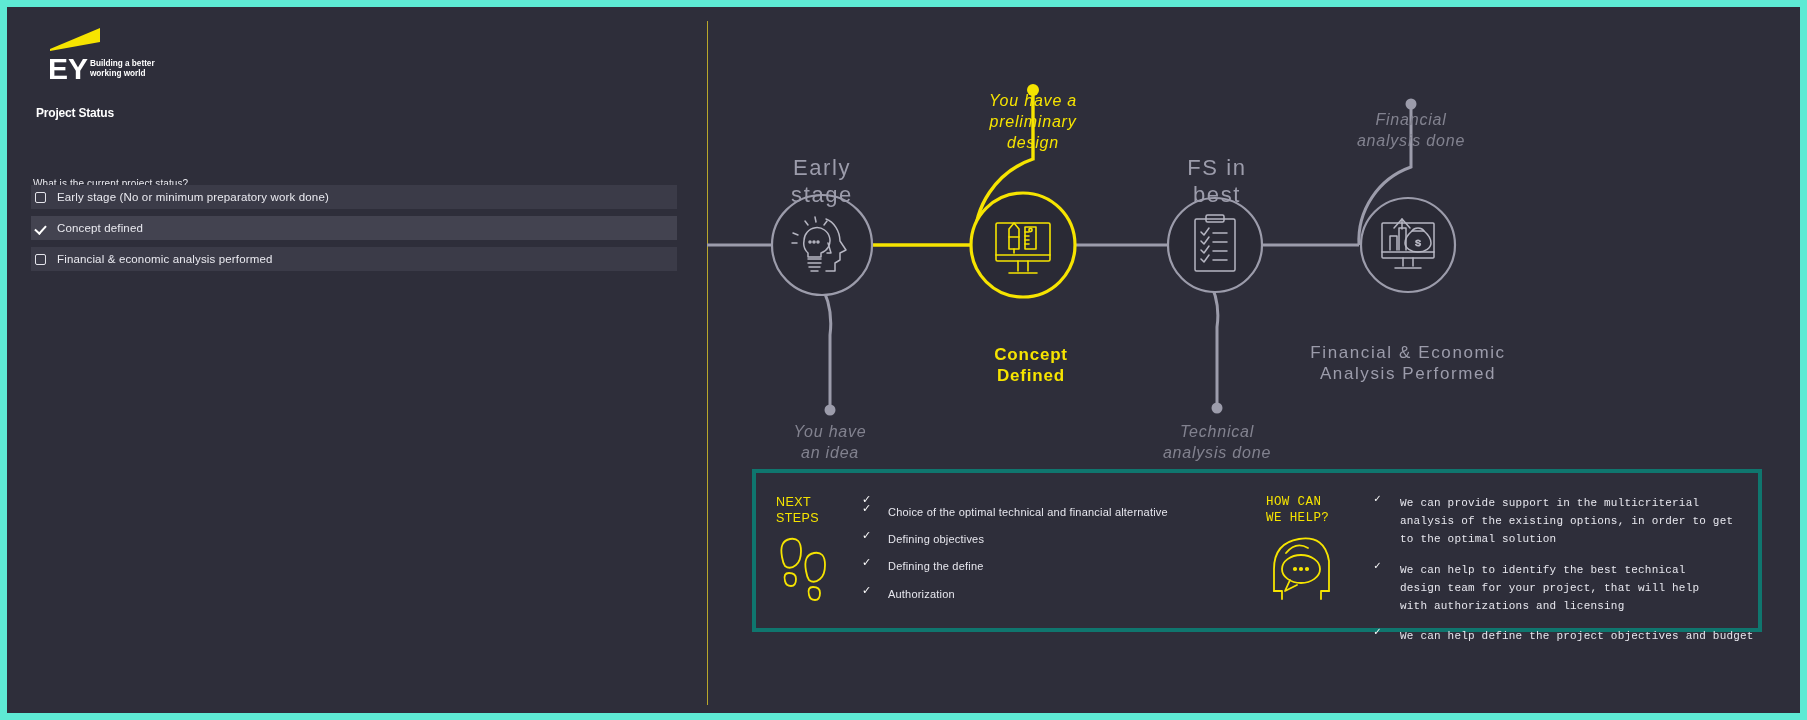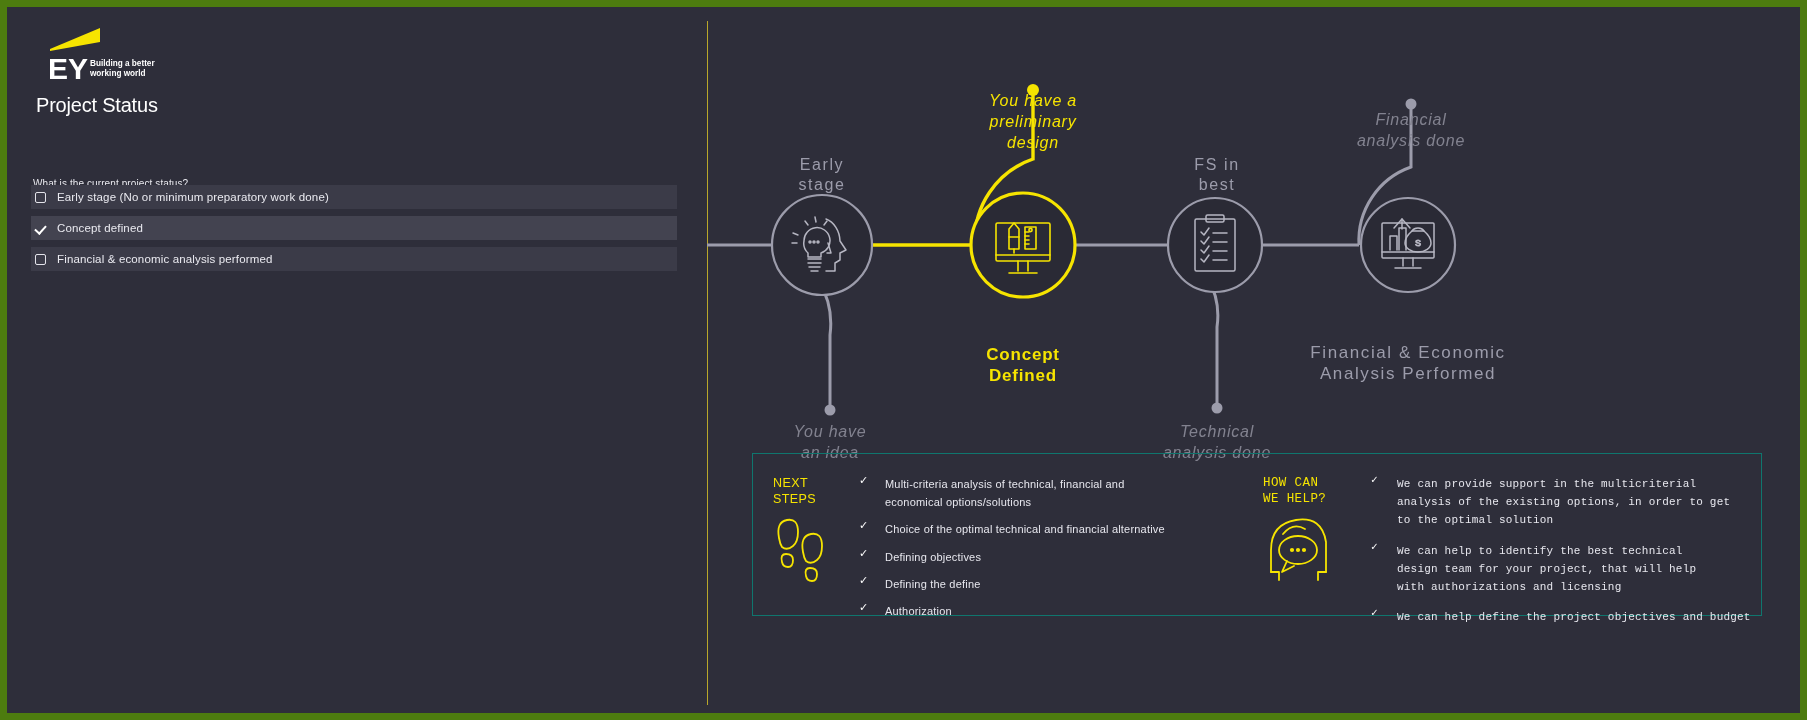--- a/index.html
+++ b/index.html
@@ -4,39 +4,39 @@
 <style>
   * { box-sizing: border-box; margin: 0; padding: 0; }
   html, body {
     width: 1807px; height: 720px;
     background: #f6e400;
     font-family: "Liberation Sans", sans-serif;
     overflow: hidden;
   }
   #app {
     position: absolute; inset: 0;
-    background: #4d7c0f;
+    background: #5eead4;
     padding: 7px;
   }
   .canvas {
     position: relative;
     width: 100%; height: 100%;
     background: #2e2e3a;
     overflow: hidden;
   }
 
   
   .left-panel { position: absolute; left: 0; top: 0; width: 700px; height: 100%; }
 
   .ey-logo { position: absolute; left: 25px; top: 15px; width: 150px; height: 62px; }
   .ey-logo svg { display: block; }
 
   .page-title {
-    position: absolute; left: 29px; top: 87px;
-    font-size: 20px; font-weight: normal; color: #ffffff;
+    position: absolute; left: 29px; top: 99px;
+    font-size: 12px; font-weight: bold; color: #ffffff;
     letter-spacing: -0.2px;
   }
   .question {
     position: absolute; left: 26px; top: 171px;
     font-size: 10px; color: #e9e9ef; letter-spacing: 0.1px;
   }
 
   .options { position: absolute; left: 24px; top: 178px; width: 646px; }
   .option-row {
     position: relative;
@@ -78,40 +78,40 @@
     background: #b9a72a;
   }
 
   
   .timeline { position: absolute; left: 700px; top: 0; right: 0; height: 470px; }
   .timeline svg { position: absolute; left: 0; top: 0; }
 
   .node-title {
     position: absolute;
     text-align: center;
-    font-size: 16px; color: #9c9cab;
+    font-size: 22px; color: #9c9cab;
     letter-spacing: 1.6px; line-height: 1.22;
     white-space: pre-line;
   }
   .node-title.active { color: #f6e400; font-weight: bold; letter-spacing: 0.8px; }
 
   .node-caption {
     position: absolute;
     text-align: center;
     font-size: 16px; font-style: italic; color: #82828f;
     letter-spacing: 0.8px; line-height: 1.3;
     white-space: pre-line;
   }
   .node-caption.active { color: #f6e400; }
 
   
   .bottom-box {
-    position: absolute; left: 745px; top: 446px;
+    position: absolute; left: 745px; top: 462px;
     width: 1010px; height: 163px;
-    border: 1px solid #0f766e;
+    border: 4px solid #0f766e;
   }
   .bb-inner { position: relative; width: 100%; height: 100%; }
 
   .bb-col { position: absolute; top: 0; height: 100%; }
   .bb-col.left  { left: 0;    width: 500px; }
   .bb-col.right { left: 490px; width: 520px; font-family: Liberation Mono, monospace; }
 
   .bb-head {
     position: absolute; top: 22px; left: 20px;
     font-size: 12.5px; color: #f6e400; line-height: 1.25;
@@ -257,21 +257,21 @@
         <path d="M -6 -26 v 10"></path>
 
         <path d="M 4 -14 q 2 -3 6 -3 q 4 0 6 3 q 7 6 7 12 a 13 9 0 0 1 -26 0 q 0 -6 7 -12 z"></path>
         <path d="M 4 -14 h 12"></path>
         <text x="10" y="1" font-family="Liberation Sans, sans-serif" font-size="9" fill="none" stroke="#b6b6c2" stroke-width="1" text-anchor="middle">S</text>
       </g>
     </svg>
 
     <div class="node-title" style="left:30px; top:148px; width:170px;">Early
 stage</div>
-    <div class="node-title active" style="left:226px; top:338px; width:180px; font-size:17px;">Concept
+    <div class="node-title active" style="left:234px; top:338px; width:180px; font-size:17px;">Concept
 Defined</div>
     <div class="node-title" style="left:425px; top:148px; width:170px;">FS in
 best</div>
     <div class="node-title" style="left:521px; top:336px; width:360px; font-size:17px;">Financial &amp; Economic
 Analysis Performed</div>
 
     <div class="node-caption" style="left:43px; top:415px; width:160px;">You have
 an idea</div>
     <div class="node-caption active" style="left:246px; top:84px; width:160px;">You have a
 preliminary
@@ -296,22 +296,20 @@
               <path d="M9 46 q-2 -8 4 -8 q7 0 7 6 q0 7 -5 7 q-5 0 -6 -5z"></path>
               <path d="M30 36 q-3 -16 8 -18 q11 -2 11 12 q0 10 -5 14 q-6 5 -11 1 q-2 -3 -3 -9z"></path>
               <path d="M33 60 q-2 -8 4 -8 q7 0 7 6 q0 7 -5 7 q-5 0 -6 -5z"></path>
             </g>
           </svg>
         </div>
 
         <div class="bb-list">
           <div class="bb-item">
             <span class="tick">✓</span>
-            <span class="txt">Multi-criteria  analysis  of technical,  financial  and
-economical   options/solutions</span>
           </div>
           <div class="bb-item">
             <span class="tick">✓</span>
             <span class="txt">Choice  of the optimal  technical  and financial  alternative</span>
           </div>
           <div class="bb-item">
             <span class="tick">✓</span>
             <span class="txt">Defining  objectives</span>
           </div>
           <div class="bb-item">

